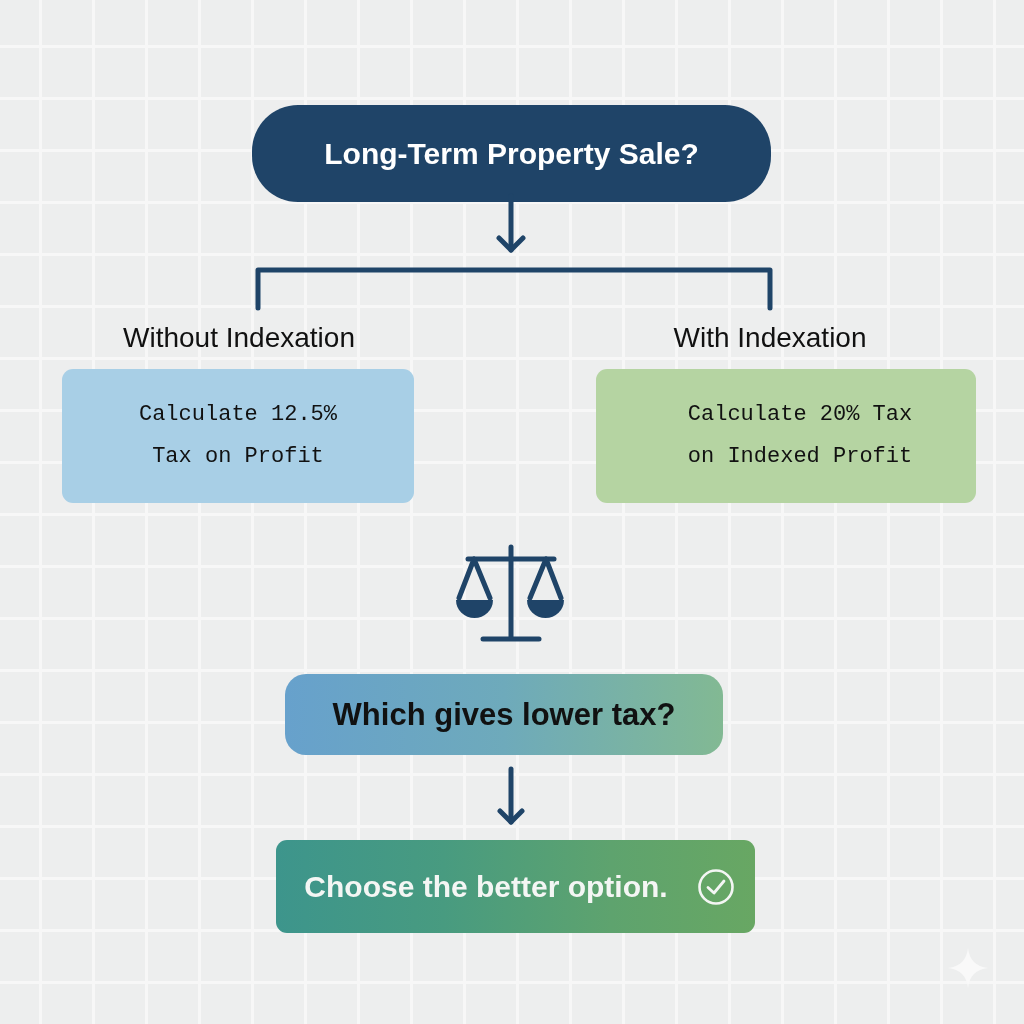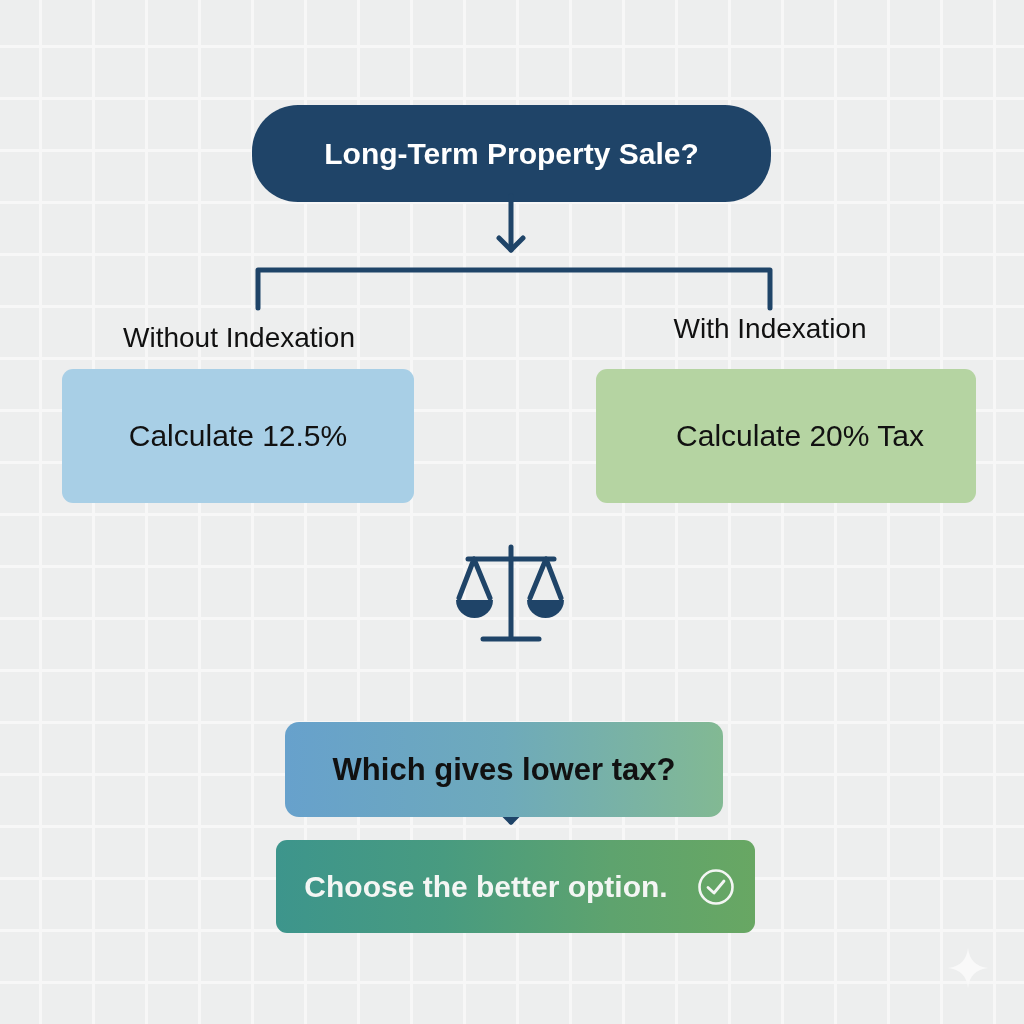--- a/index.html
+++ b/index.html
@@ -19,30 +19,30 @@
     border-radius:46px; background:#1f4468;
     display:flex; align-items:center; justify-content:center;
     color:#ffffff; font-size:30px; font-weight:bold; letter-spacing:0px;
   }
   .branch-label {
     font-size:28px; font-weight:normal; color:#111;
     text-align:center; width:400px;
   }
   .box {
     border-radius:11px; display:flex; align-items:center; justify-content:center;
-    text-align:center; font-size:30px; color:#111; line-height:42px;
+    text-align:center; font-size:22px; color:#111; line-height:42px;font-family:Liberation Mono, monospace;
   }
   .box-left { left:62px; top:369px; width:352px; height:134px; background:#a8cfe6; }
   .box-right { left:596px; top:369px; width:352px; height:134px; background:#b5d4a2;padding-left:28px; }
   .line-break { display:block; }
   .decision {
-    left:285px; top:674px; width:438px; height:95px; border-radius:14px;
+    left:285px; top:674px; width:438px; height:81px; border-radius:21px;
     background:linear-gradient(to right, #67a1cc 0%, #6eaabb 50%, #82b993 100%);
     display:flex; align-items:center; justify-content:center;
-    font-size:31px; font-weight:bold; color:#111;margin-top:48px;
+    font-size:31px; font-weight:bold; color:#111;
   }
   .result {
     left:276px; top:840px; width:479px; height:93px; border-radius:11px;
     background:linear-gradient(to right, #3d958c 0%, #489b80 35%, #5ea36e 70%, #68a763 100%);
     display:flex; align-items:center; justify-content:center;
     font-size:30px; font-weight:bold; color:#f4f6f4;
   }
   .result-text { margin-right:29px; margin-left:8px; }
   svg { overflow:visible; }
 </style>
@@ -60,30 +60,32 @@
     <polyline points="499,238 511,250 523,238"></polyline>
 
     <polyline points="258,308 258,270 770,270 770,308"></polyline>
 
     <line x1="511" y1="769" x2="511" y2="822"></line>
     <polyline points="500,811 511,822 522,811"></polyline>
   </g>
 </svg>
 
 <div class="abs branch-label" style="left:39px; top:322px;">Without Indexation</div>
-<div class="abs branch-label" style="left:570px; top:313px;">With Indexation</div>
+<div class="abs branch-label" style="left:570px; top:322px;">With Indexation</div>
 
 <div class="abs box box-left">
   <div>
     <span class="line-break">Calculate 12.5%</span>
+    <span class="line-break">Tax on Profit</span>
   </div>
 </div>
 <div class="abs box box-right">
   <div>
     <span class="line-break">Calculate 20% Tax</span>
+    <span class="line-break">on Indexed Profit</span>
   </div>
 </div>
 
 <svg class="abs" style="left:450px; top:540px;" width="124" height="110">
   <g stroke="#1f4468" stroke-width="5" stroke-linecap="round" fill="none">
     <line x1="61" y1="7" x2="61" y2="98"></line>
     <line x1="18" y1="19" x2="104" y2="19"></line>
     <line x1="33" y1="99" x2="89" y2="99"></line>
     <line x1="24" y1="19" x2="9" y2="58"></line>
     <line x1="24" y1="19" x2="40" y2="58"></line>

